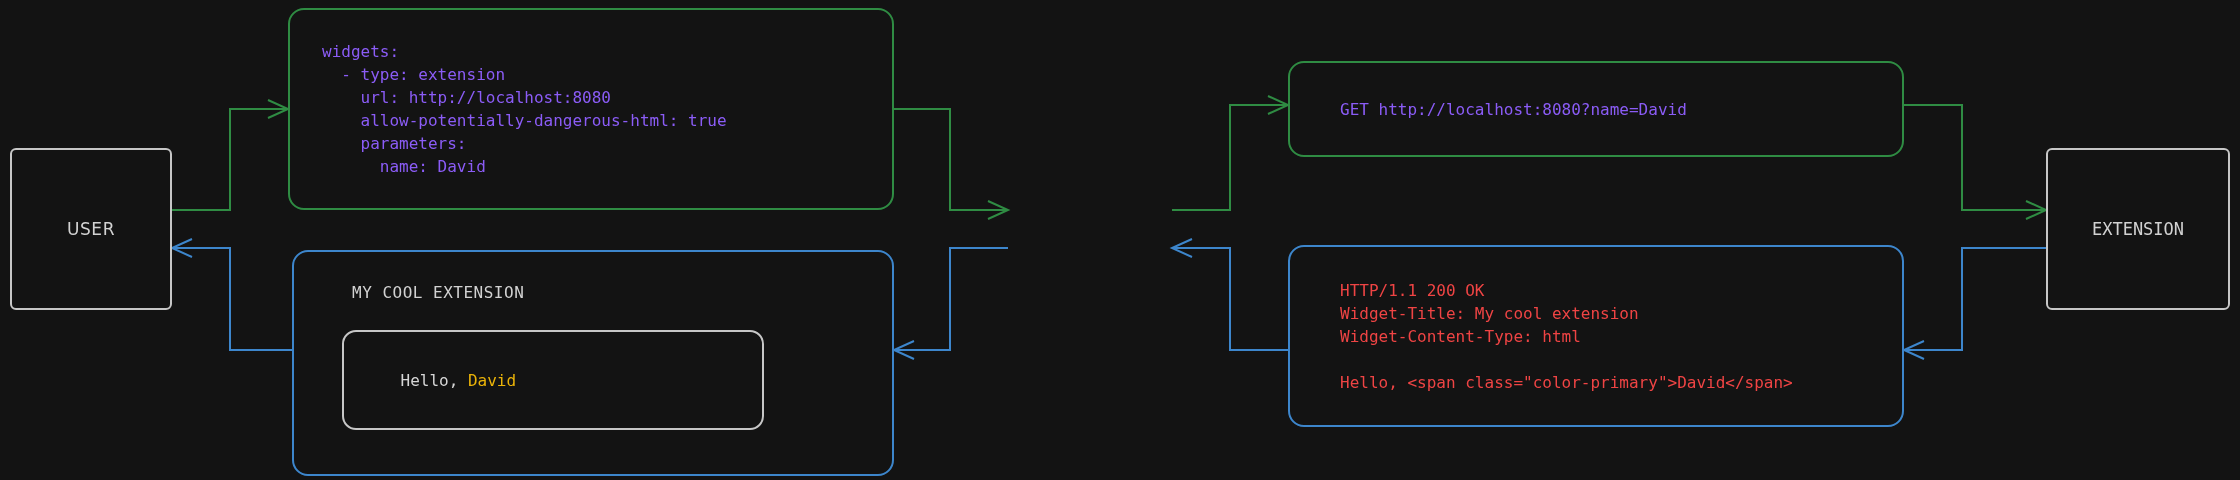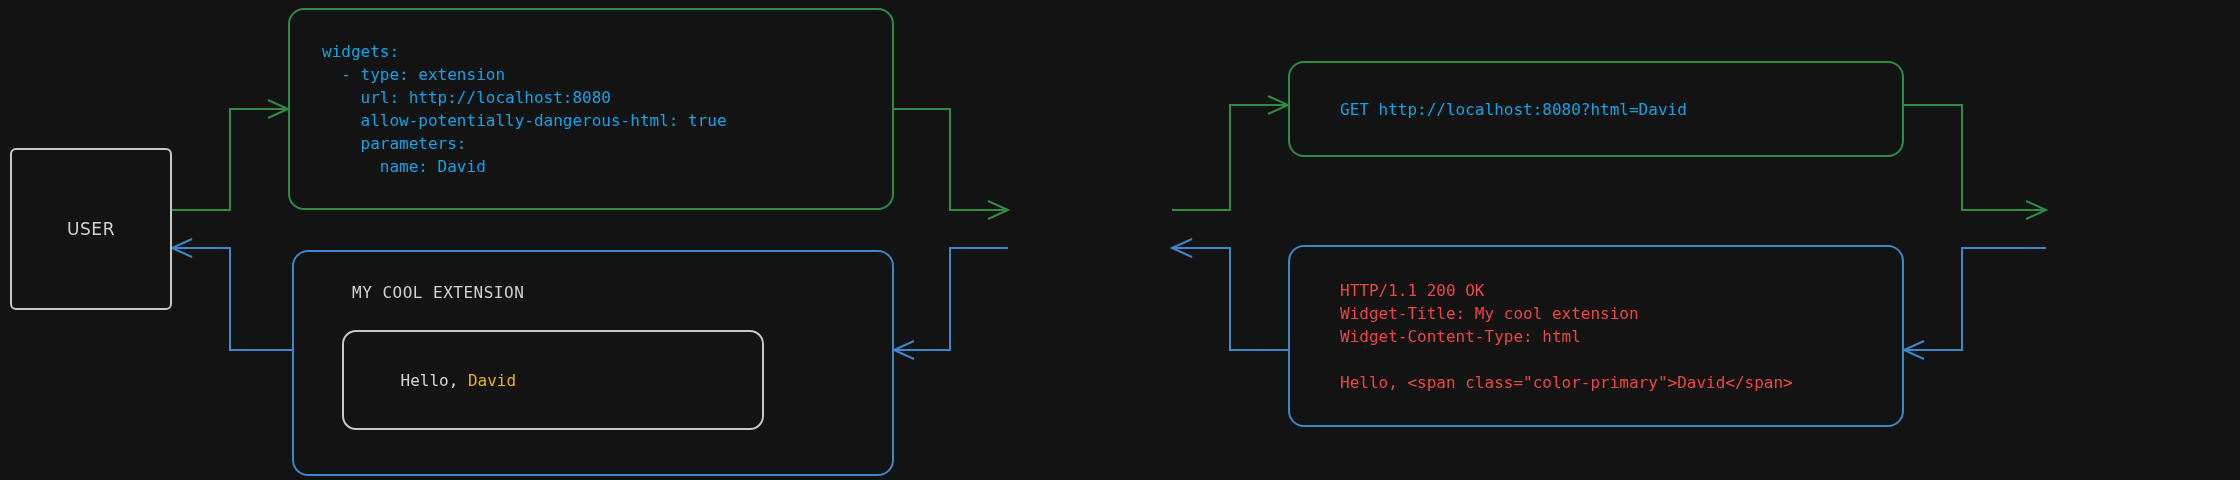--- a/index.html
+++ b/index.html
@@ -52,21 +52,21 @@
   .msgbox.green { border-color: #2f8c43; }
   .msgbox.blue  { border-color: #3d86cc; }
   .code {
     position: absolute;
     white-space: pre;
     font-family: "DejaVu Sans Mono", monospace;
     font-size: 16px;
     line-height: 23px;
     letter-spacing: 0px;
   }
-  .code.green { color: #0ea5e9; }
+  .code.green { color: #8b5cf6; }
   .code.blue  { color: #ef4444; }
   .widget-card {
     position: absolute;
     border: 2px solid #c7c7c7;
     border-radius: 14px;
     box-sizing: border-box;
     background: #131313;
   }
   .widget-title {
     position: absolute;
@@ -117,33 +117,36 @@
       <path d="M292,350 L230,350 L230,248 L172,248" stroke="#3d86cc"></path>
       <path d="M192,239 L172,248 L192,257" stroke="#3d86cc"></path>
     </g>
   </svg>
 
   <div class="node" style="left:10px; top:148px; width:162px; height:162px;">
     <span class="node-label">USER</span>
   </div>
 
 
+  <div class="node" style="left:2046px; top:148px; width:184px; height:162px;">
+    <span class="node-label mono">EXTENSION</span>
+  </div>
 
   <div class="msgbox green" style="left:288px; top:8px; width:606px; height:202px;">
   </div>
   <div class="code green" style="left: 322px; top: 40px;">widgets:
   - type: extension
     url: http://localhost:8080
     allow-potentially-dangerous-html: true
     parameters:
       name: David</div>
 
   <div class="msgbox green" style="left:1288px; top:61px; width:616px; height:96px;">
   </div>
-  <div class="code green" style="left: 1340px; top: 97.5px;">GET http://localhost:8080?html=David</div>
+  <div class="code green" style="left: 1340px; top: 97.5px;">GET http://localhost:8080?name=David</div>
 
   <div class="msgbox blue" style="left:1288px; top:245px; width:616px; height:182px;">
   </div>
   <div class="code blue" style="left: 1340px; top: 278.5px;">HTTP/1.1 200 OK
 Widget-Title: My cool extension
 Widget-Content-Type: html
 
 Hello, &lt;span class="color-primary"&gt;David&lt;/span&gt;</div>
 
   <div class="msgbox blue" style="left:292px; top:250px; width:602px; height:226px;">

